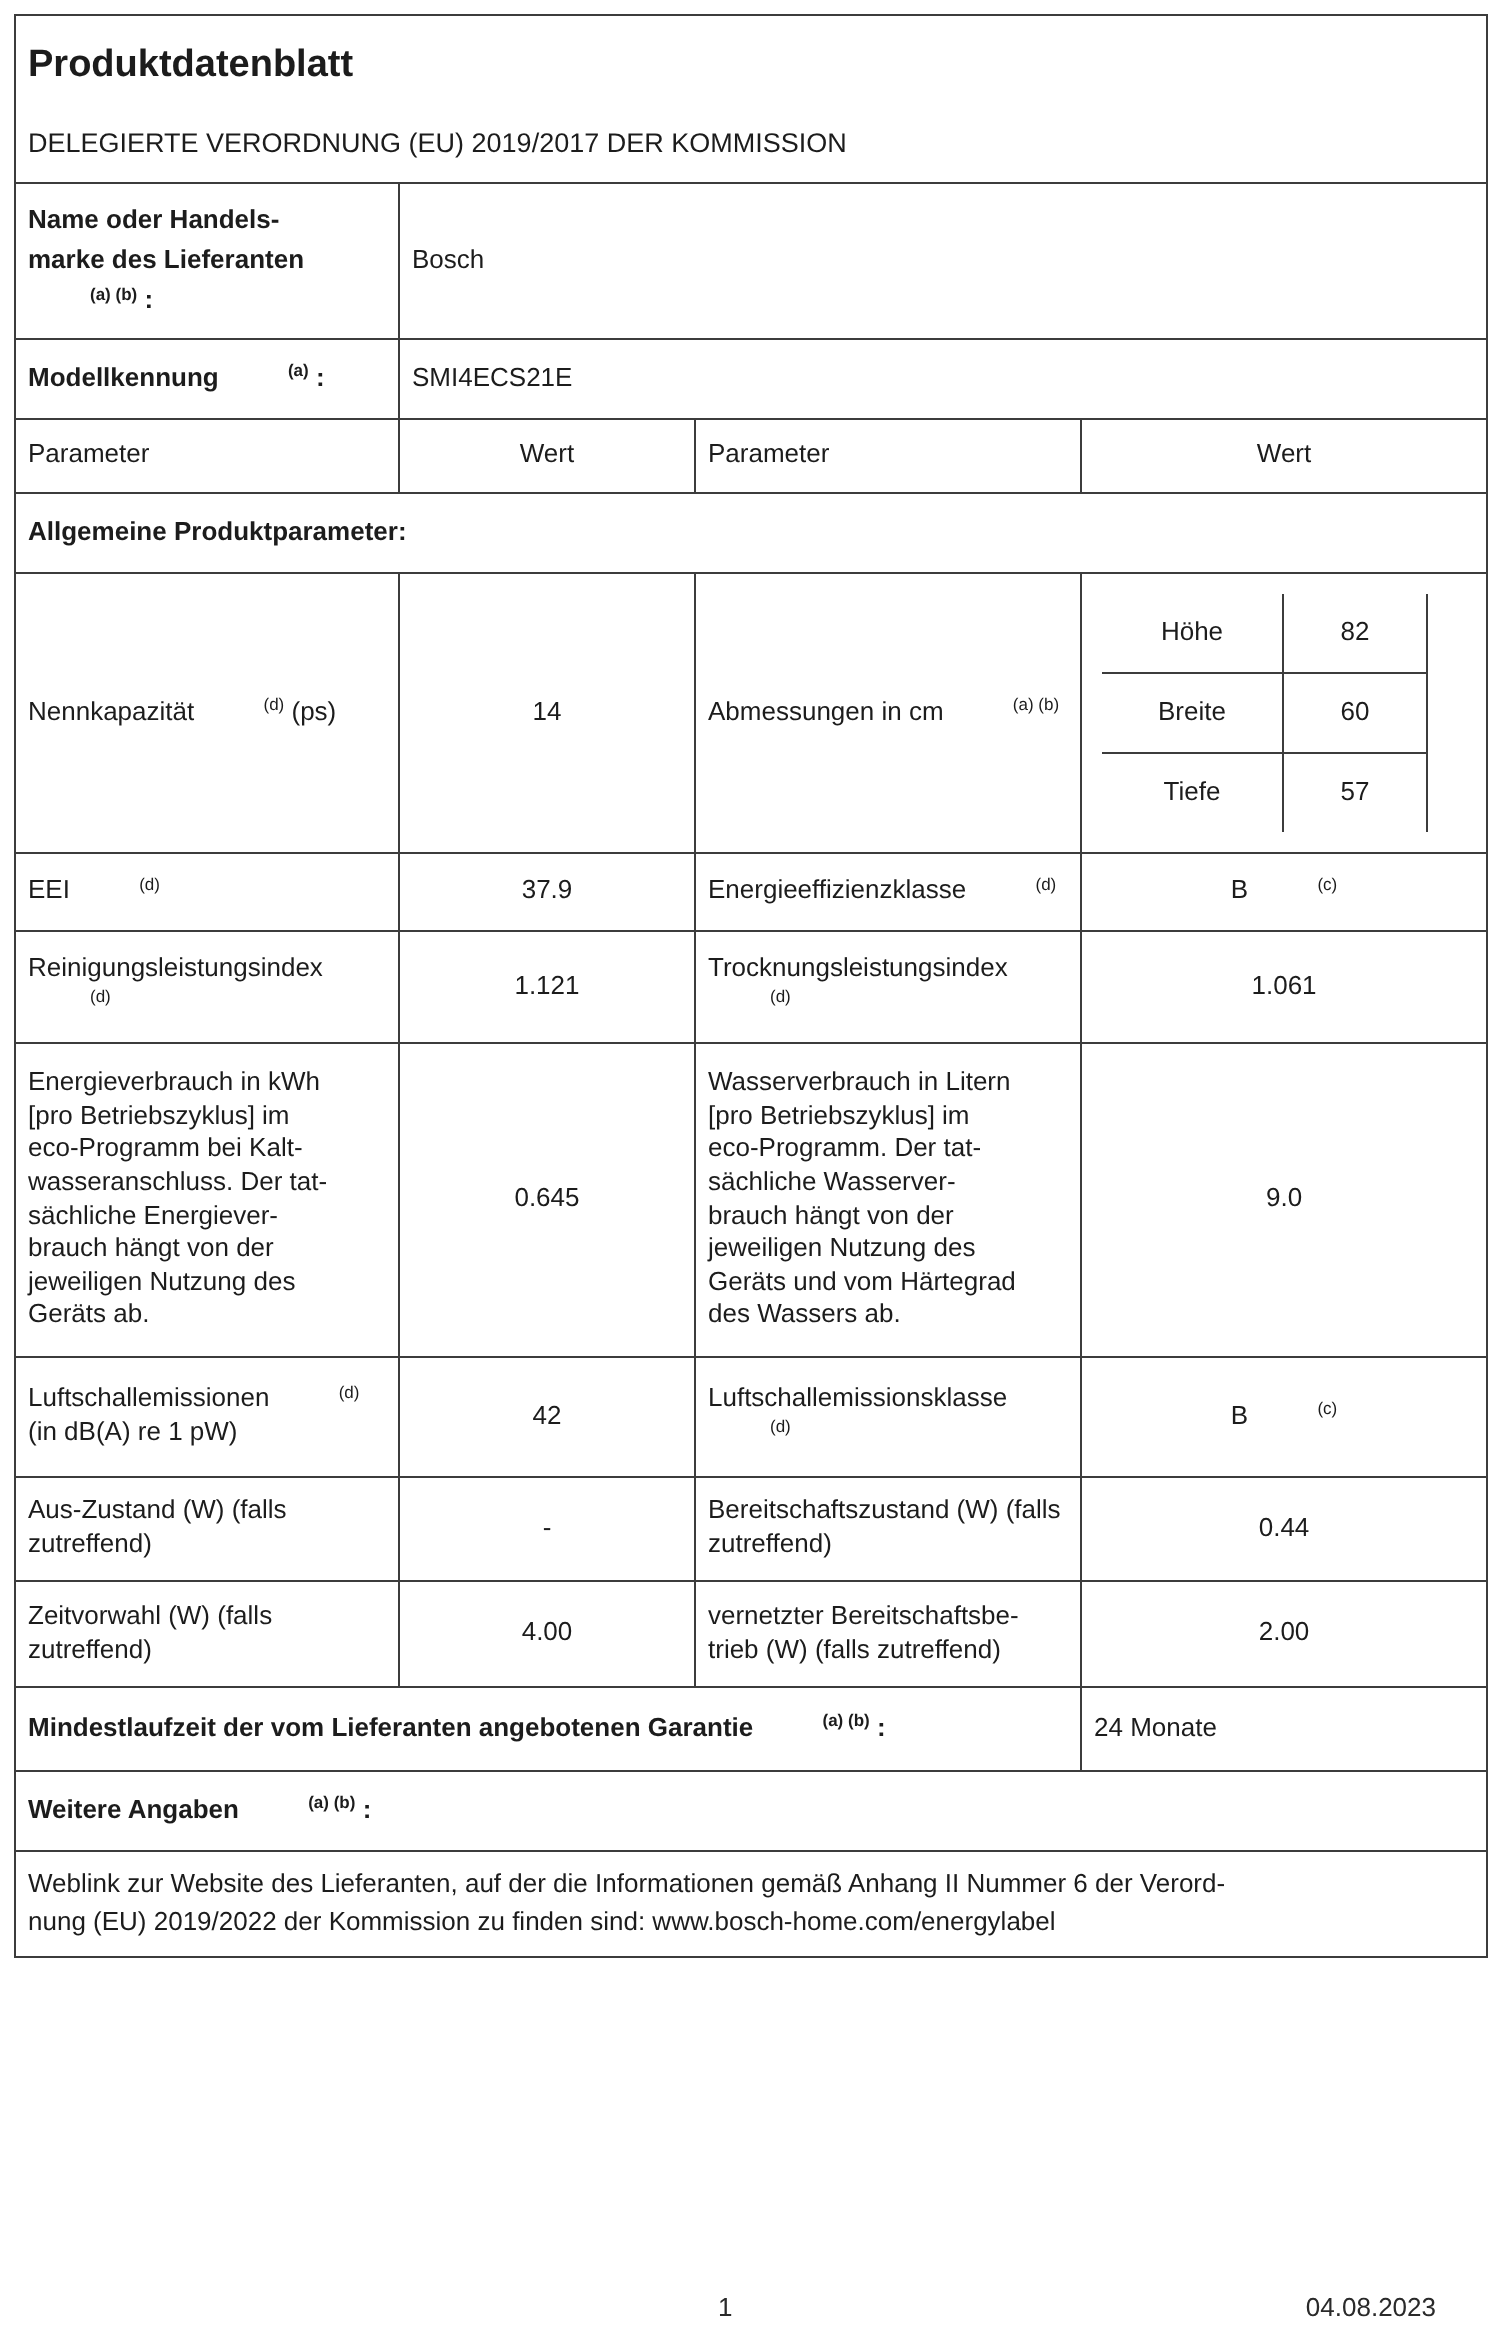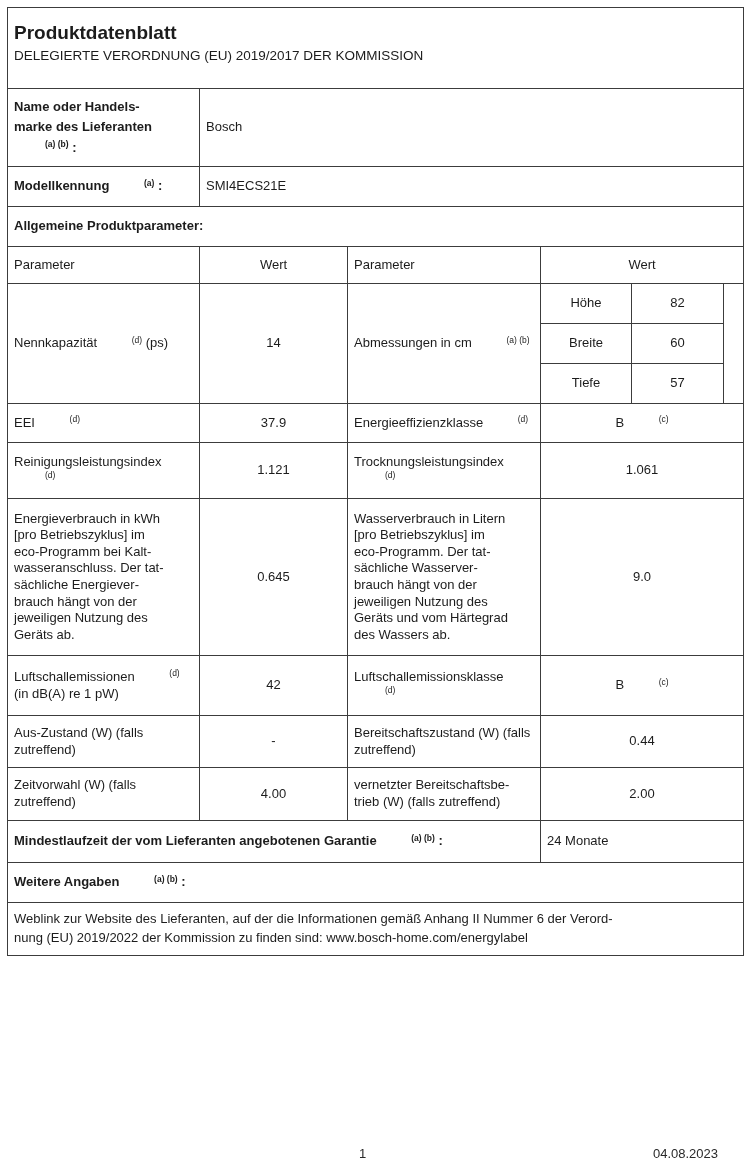--- a/index.html
+++ b/index.html
@@ -34,25 +34,25 @@
   .preline{white-space:pre-line;}
   sup{
     font-size:8.5px;
     vertical-align:baseline;
     position:relative;top:-4.5px;
     line-height:0;
     margin-left:31px;
   }
   .title-cell{vertical-align:top;padding:13px 4px 10px 6px;}
   .doc-title{font-size:19px;font-weight:bold;margin:0;}
-  .doc-subtitle{font-size:13.5px;margin-top:2px;}
+  .doc-subtitle{font-size:13.5px;margin-top:18px;}
   .lh20{line-height:1.54;}
   .weblink-cell{line-height:1.45;padding-left:6px;}
   
-  .dims-cell{padding:0;height:119px;}
+  .dims-cell{padding:10px;height:119px;}
   .dims{
     height:119px;
     margin-right:19px;
     border-right:1.5px solid var(--line);
     display:flex;flex-direction:column;
   }
   .dim-row{flex:1;display:flex;}
   .dim-row + .dim-row{border-top:1.5px solid var(--line);}
   .dim-name{
     width:91px;
@@ -98,28 +98,28 @@
 
   <tr>
     <td class="b" style="height:40px">
       <span>Modellkennung</span>
       <sup>(a)</sup><span> :</span>
     </td>
     <td colspan="3">SMI4ECS21E</td>
   </tr>
 
   <tr>
-    <td colspan="4" class="b" style="height:40px">Allgemeine Produktparameter:</td>
-  </tr>
-
-  <tr>
     <td style="height:37px">Parameter</td>
     <td class="c">Wert</td>
     <td>Parameter</td>
     <td class="c">Wert</td>
+  </tr>
+
+  <tr>
+    <td colspan="4" class="b" style="height:40px">Allgemeine Produktparameter:</td>
   </tr>
 
   <tr>
     <td style="height:119px">
       <span>Nennkapazität</span>
       <sup>(d)</sup><span> (ps)</span>
     </td>
     <td class="c">14</td>
     <td>
       <span>Abmessungen in cm</span>

